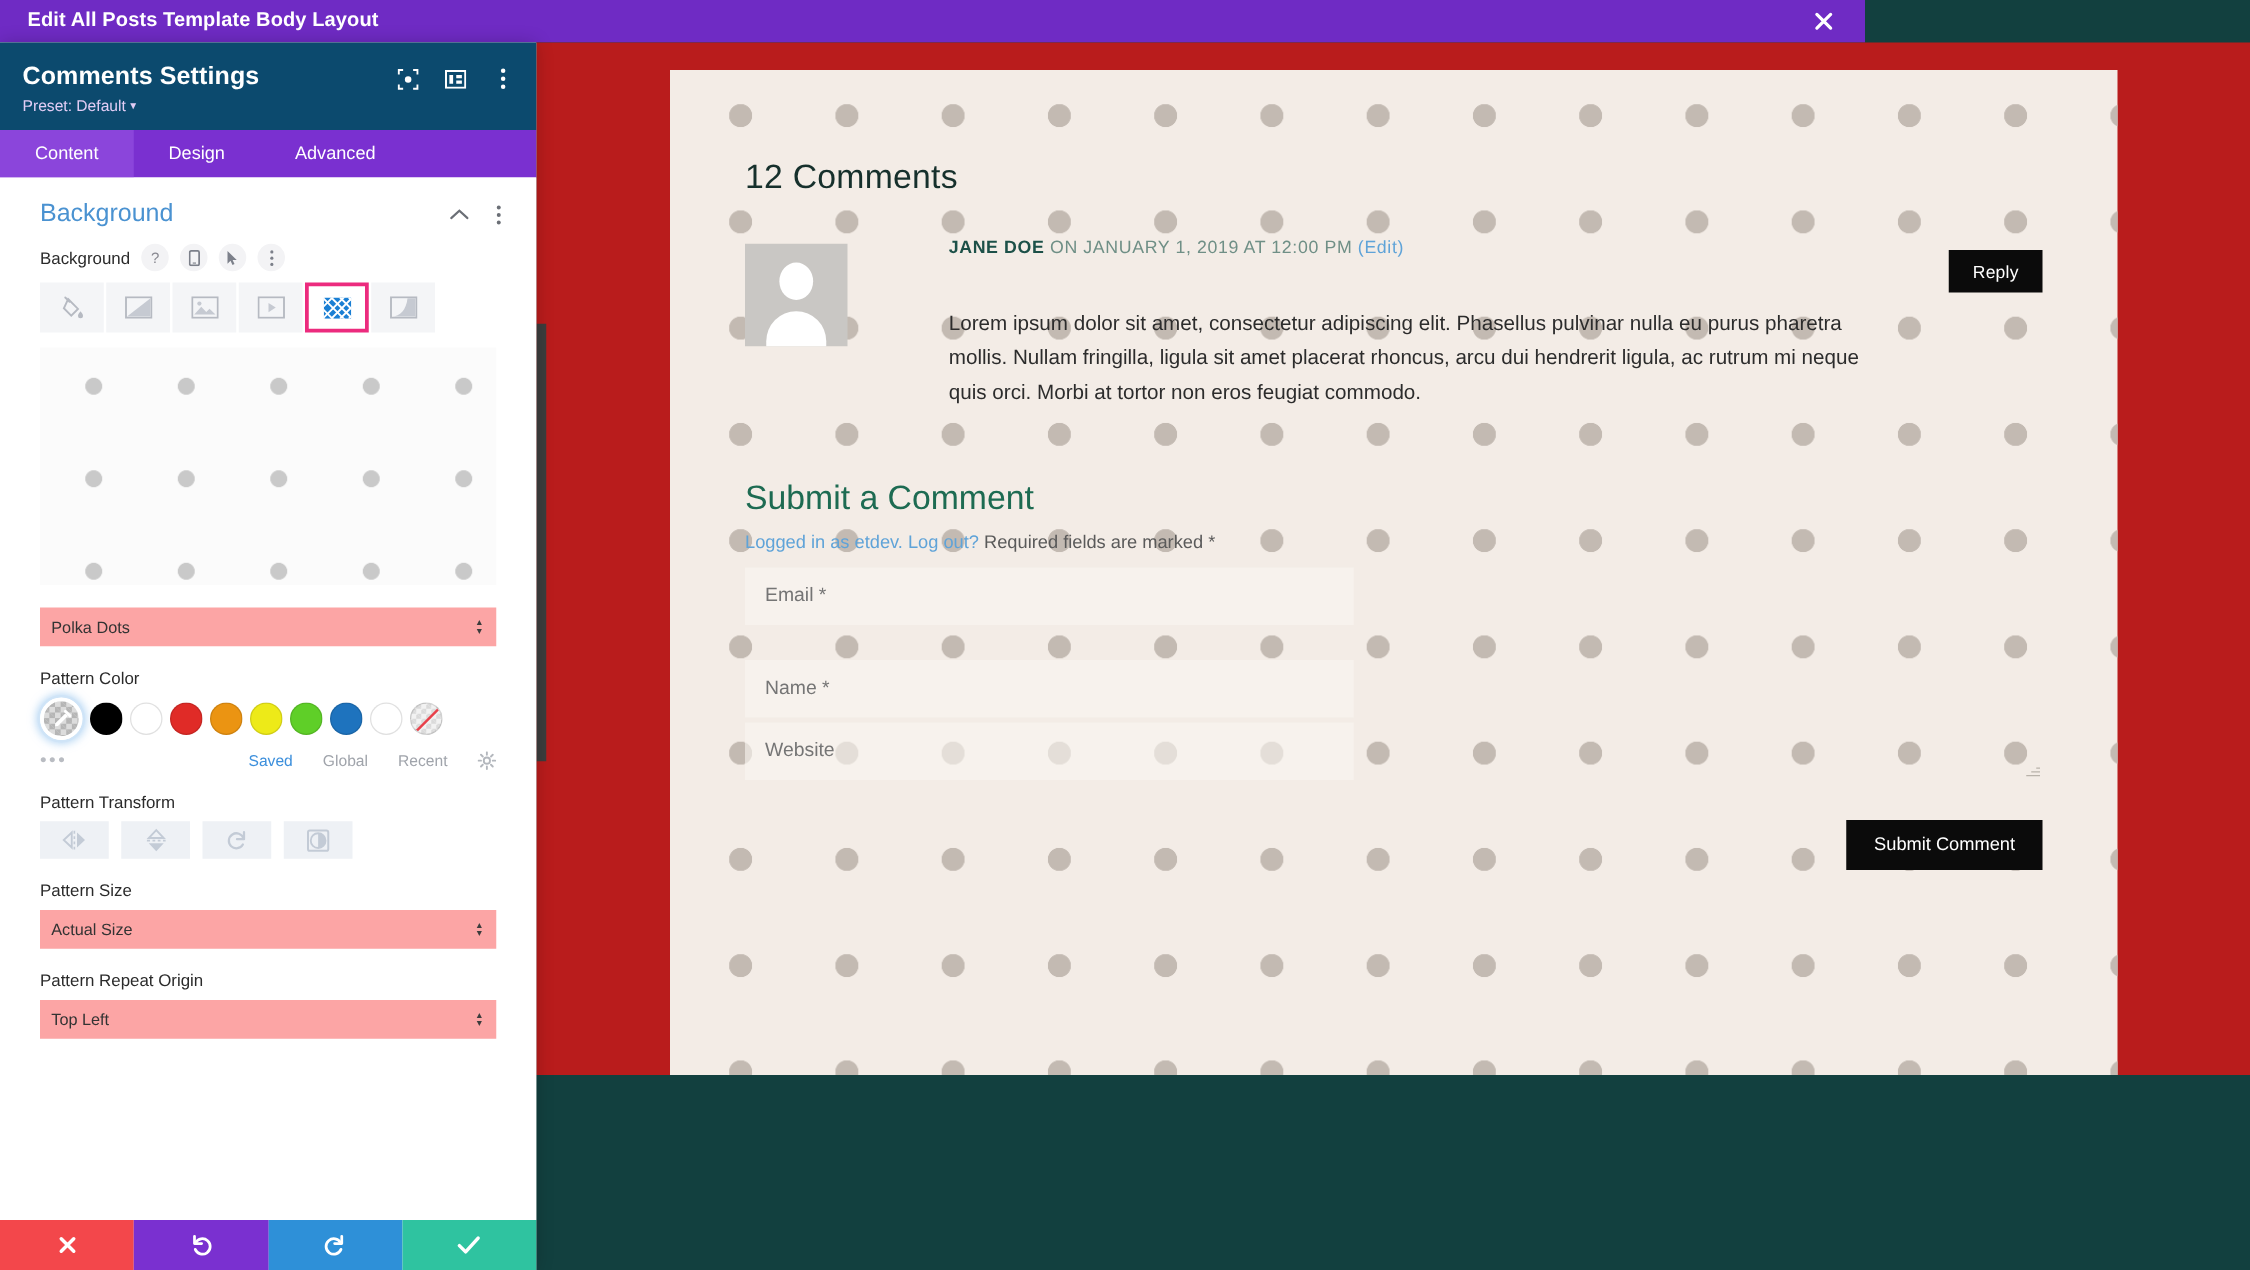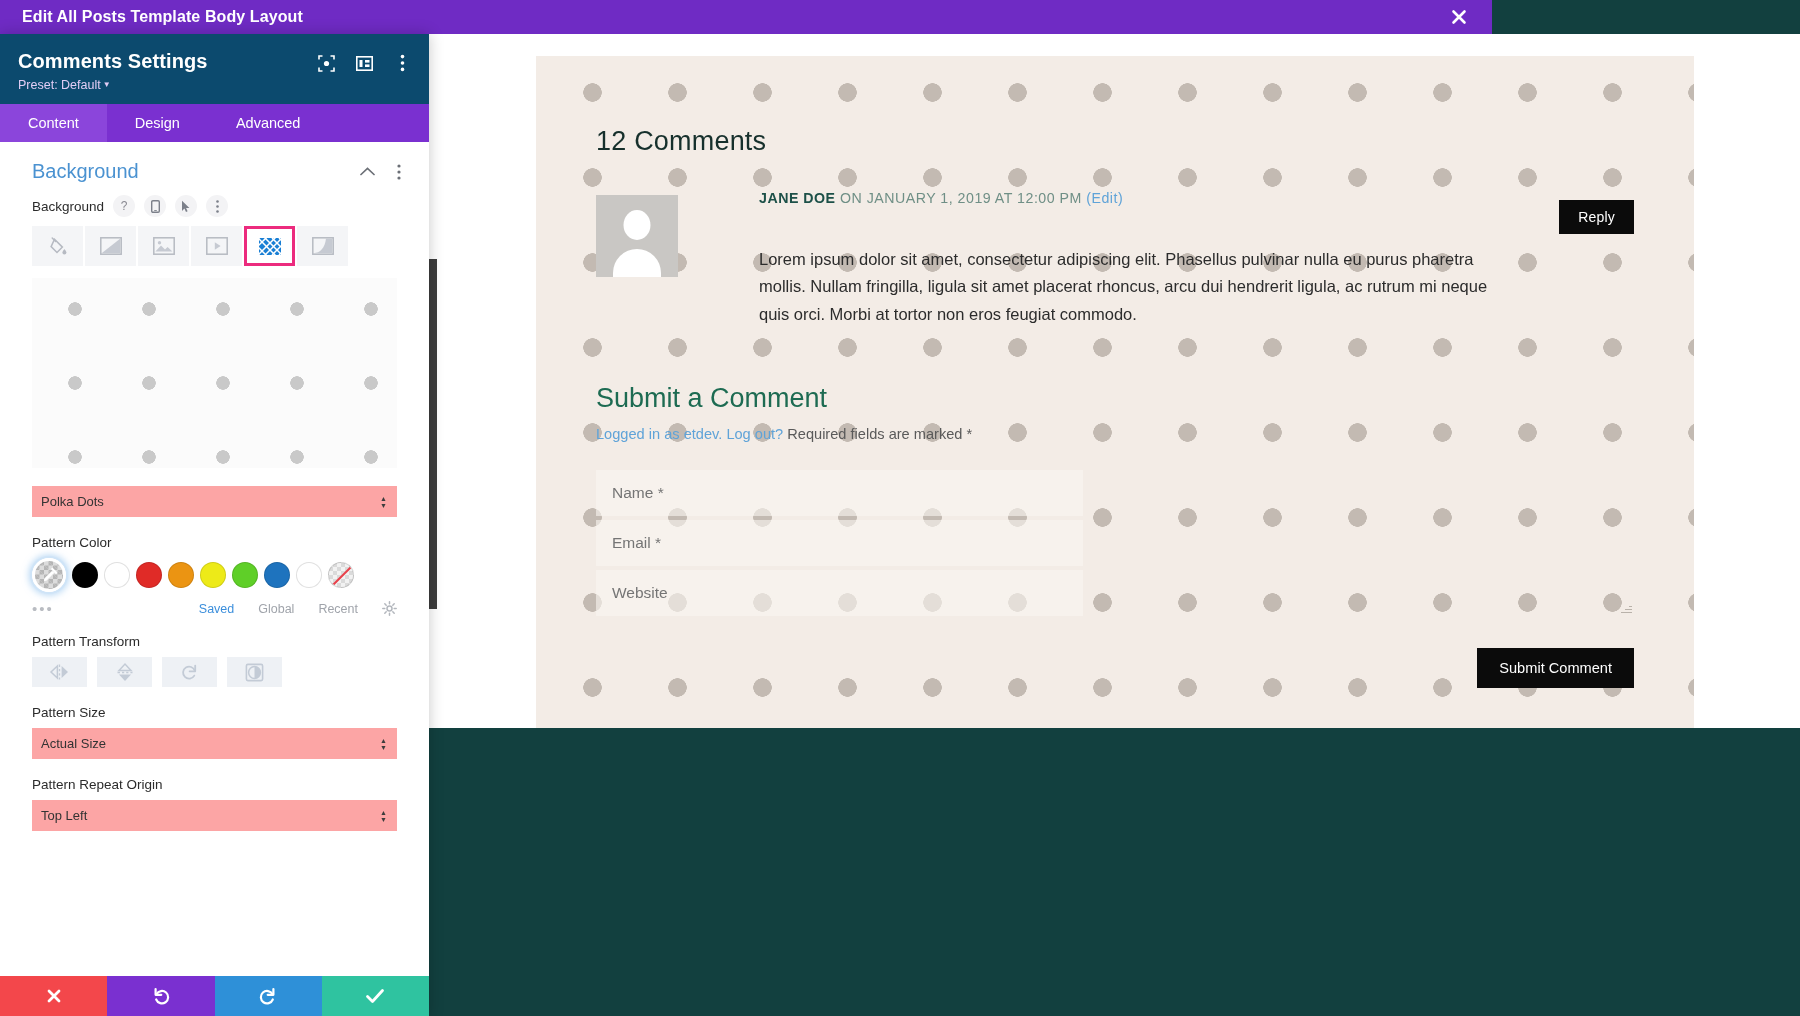--- a/index.html
+++ b/index.html
@@ -209,22 +209,22 @@
     cursor: pointer;
   }
   .act.cancel { background: #f3474b; }
   .act.undo   { background: #7a30d0; }
   .act.redo   { background: #2e90d8; }
   .act.save   { background: #2fc3a0; }
 
   
   #canvas {
     position: absolute; left: 429px; top: 34px;
-    width: 1371px; height: 694px;
-    background: #ffffff;
+    width: 1371px; height: 826px;
+    background: #b91c1c;
     overflow: hidden;
   }
   .page {
     position: absolute;
     left: 107px; top: 22px;
     width: 1158px; height: 925px;
     background-color: #f3ece6;
     background-image: radial-gradient(circle at 50% 50%, #c3bab2 9px, rgba(0,0,0,0) 9.5px);
     background-size: 85px 85px;
     background-position: 14px -6px;
@@ -363,22 +363,22 @@
         <a>Logged in as etdev.</a>
         <a>Log out?</a><span> Required fields are marked *</span>
       </div>
 
       <div class="form">
         <div class="ta-grip">
           <i style="width:11px; bottom:1px;"></i>
           <i style="width:7px; bottom:4px;"></i>
           <i style="width:3px; bottom:7px;"></i>
         </div>
+        <input class="inp" placeholder="Email *" style="">
         <input class="inp first" placeholder="Name *" style="">
-        <input class="inp" placeholder="Email *" style="">
         <input class="inp" placeholder="Website" style="">
         <div class="submit-btn">Submit Comment</div>
       </div>
     </div>
 
     <div class="fab">
       <i></i>
       <i></i>
       <i></i>
     </div>

